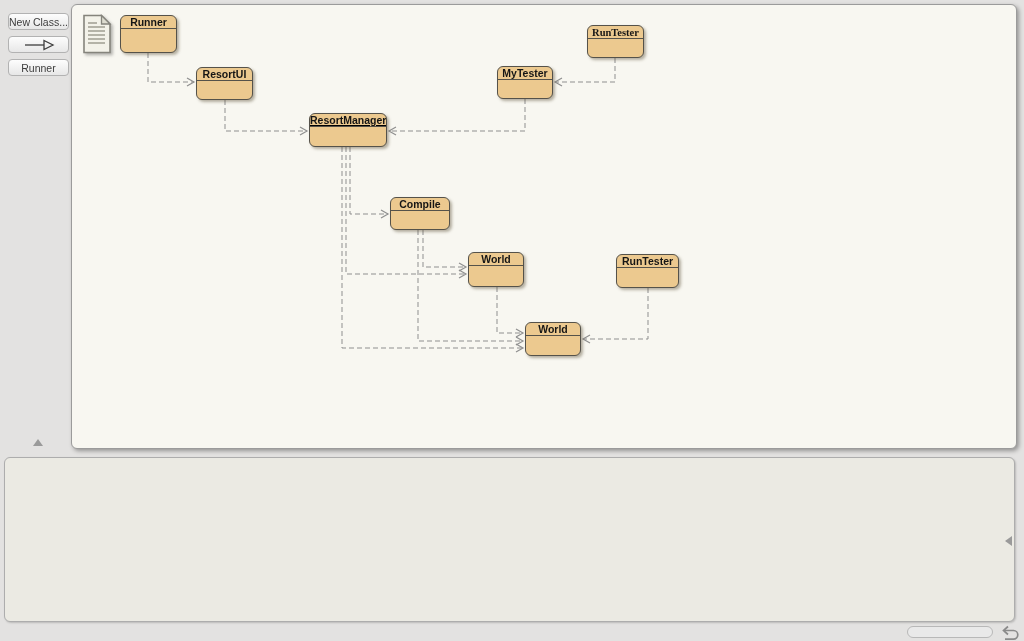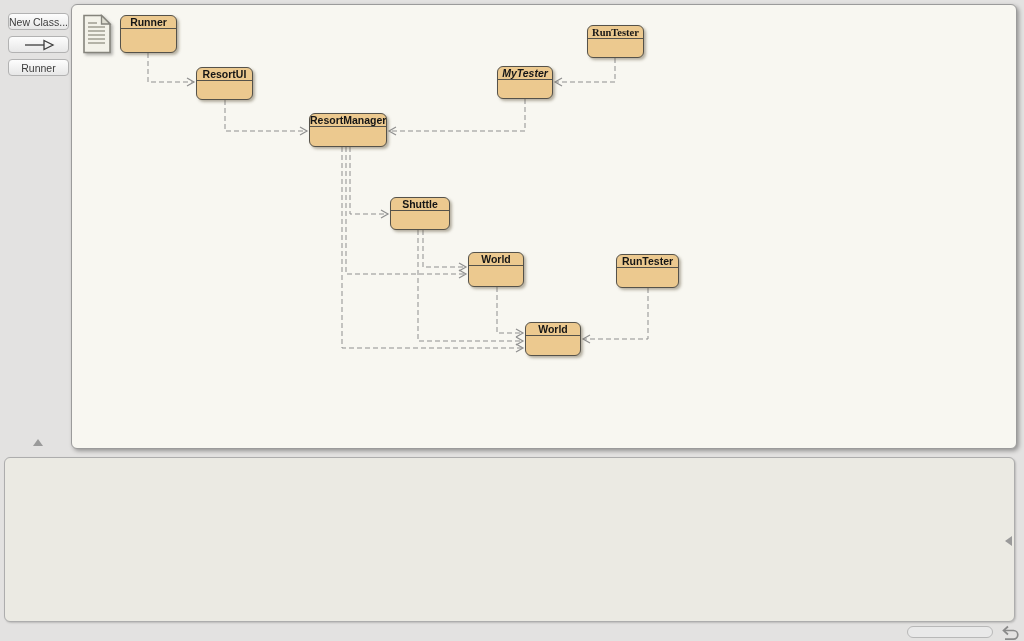--- a/index.html
+++ b/index.html
@@ -106,31 +106,31 @@
       </g>
     </svg>
   </div>
   <div id="class-layer">
       <div class="cls" style="left: 48px; top: 10px; width: 57px; height: 38px;">
         <div class="cls-title">Runner</div>
       </div>
       <div class="cls" style="left: 124px; top: 62px; width: 57px; height: 33px;">
         <div class="cls-title">ResortUI</div>
       </div>
-      <div class="cls" style="left: 237px; top: 108px; width: 78px; height: 34px;">
+      <div class="cls" style="left: 237px; top: 108px; width: 78px; height: 34px; text-decoration: underline;">
         <div class="cls-title">ResortManager</div>
       </div>
       <div class="cls" style="left: 515px; top: 20px; width: 57px; height: 33px; font-family: Liberation Serif, serif;">
         <div class="cls-title">RunTester</div>
       </div>
-      <div class="cls" style="left: 425px; top: 61px; width: 56px; height: 33px; font-style: italic;">
+      <div class="cls" style="left: 425px; top: 61px; width: 56px; height: 33px;">
         <div class="cls-title">MyTester</div>
       </div>
       <div class="cls" style="left: 318px; top: 192px; width: 60px; height: 33px;">
-        <div class="cls-title">Shuttle</div>
+        <div class="cls-title">Compile</div>
       </div>
       <div class="cls" style="left: 396px; top: 247px; width: 56px; height: 35px;">
         <div class="cls-title">World</div>
       </div>
       <div class="cls" style="left: 544px; top: 249px; width: 63px; height: 34px;">
         <div class="cls-title">RunTester</div>
       </div>
       <div class="cls" style="left: 453px; top: 317px; width: 56px; height: 34px;">
         <div class="cls-title">World</div>
       </div>

